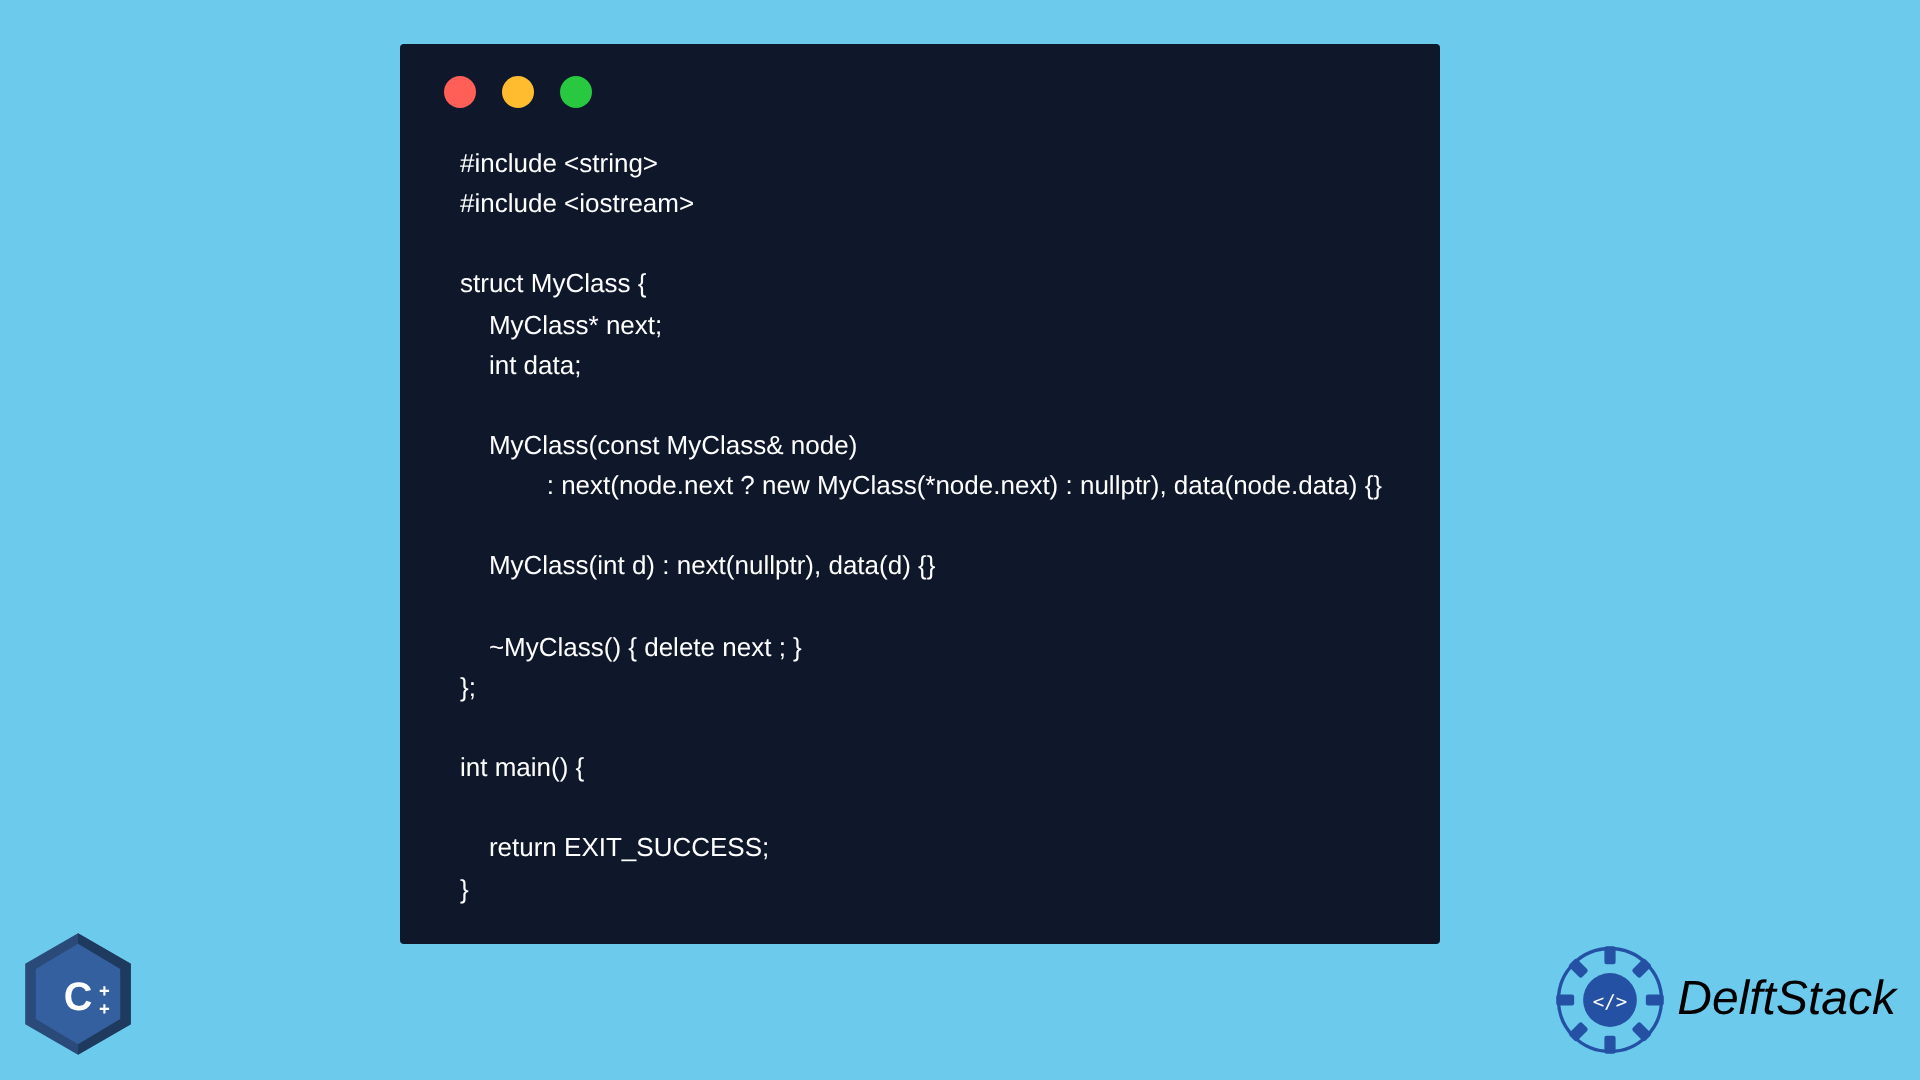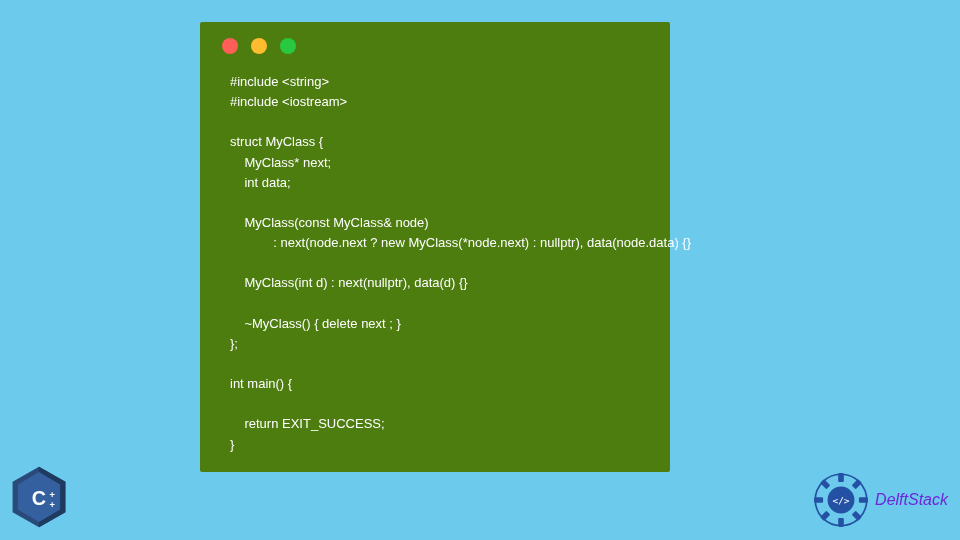--- a/index.html
+++ b/index.html
@@ -8,23 +8,23 @@
       height: 540px;
       background: #6ccaed;
       position: relative;
       font-family: Arial, sans-serif;
       overflow: hidden;
     }
     .code-window {
       position: absolute;
       left: 200px;
       top: 22px;
-      width: 470px;
+      width: 520px;
       height: 450px;
-      background: #4d7c0f;
+      background: #0f172a;
       border-radius: 2px;
     }
     .traffic-lights {
       display: flex;
       gap: 13px;
       padding: 16px 22px 10px 22px;
     }
     .traffic-light {
       width: 16px;
       height: 16px;
@@ -50,22 +50,22 @@
     }
     .delftstack-logo {
       position: absolute;
       right: 12px;
       bottom: 12px;
       display: flex;
       align-items: center;
       gap: 6px;
     }
     .delftstack-text {
-      font-size: 16px;
-      color: #6d28d9;
+      font-size: 24px;
+      color: #000000;
       font-weight: 500;
       font-style: italic;
     }
     .delftstack-badge {
       width: 56px;
       height: 56px;
     }
   </style>
 </head>
 <body>

